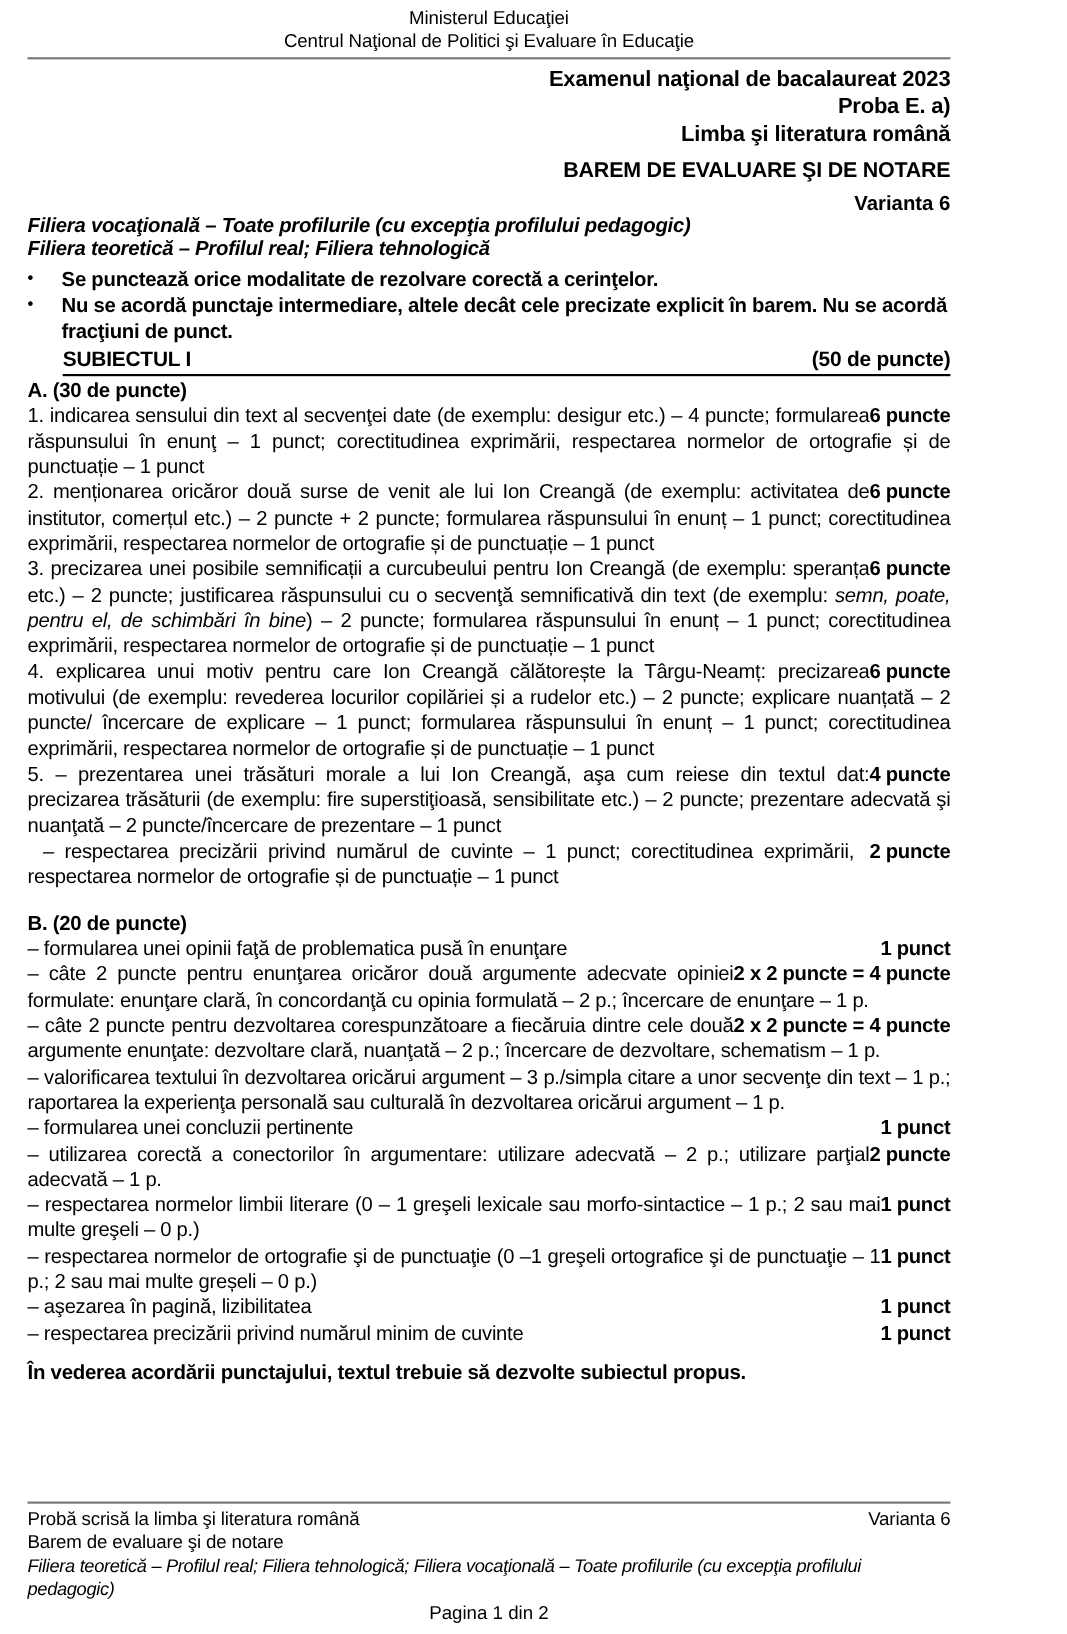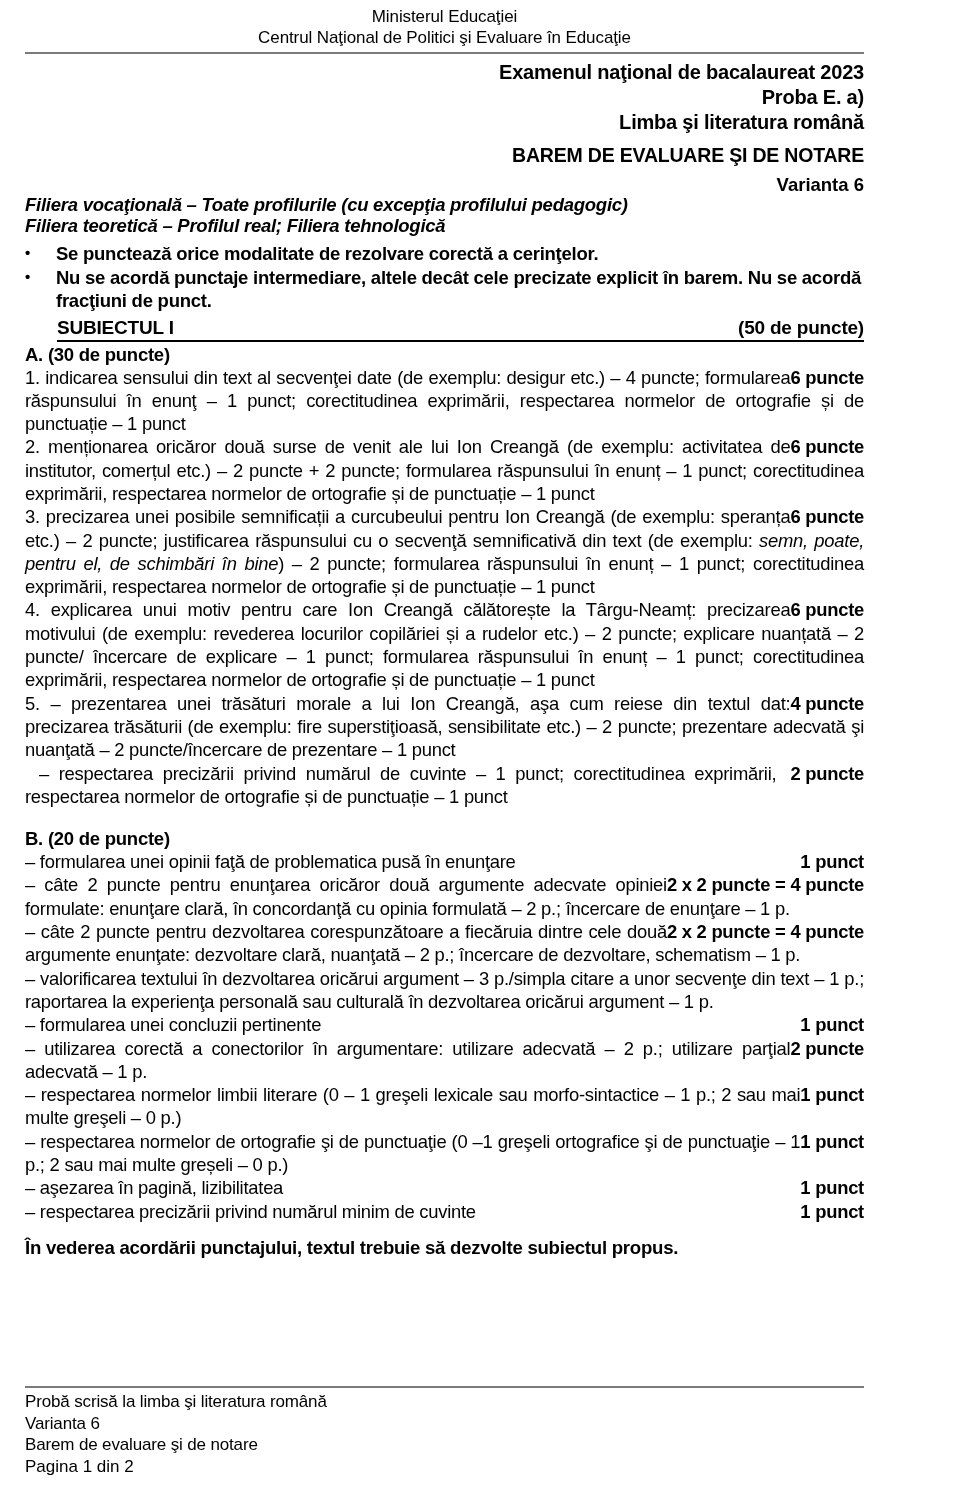--- a/index.html
+++ b/index.html
@@ -155,34 +155,33 @@
     border: 0;
     border-top: 2px solid #7a7a7a;
     margin: 0 0 3px 0;
   }
   .footer-row {
     display: flex;
     justify-content: space-between;
     font-size: 17px;
     line-height: 21.5px;
     letter-spacing: -0.15px;
-    flex-direction: column;
   }
   .footer-line {
     font-size: 17px;
     line-height: 21.5px;
     letter-spacing: -0.15px;
   }
   .footer-line.ital {
     font-style: italic;
     font-size: 16.6px;
     letter-spacing: -0.3px;
   }
   .footer-page {
-    text-align: left;
+    text-align: center;
     font-size: 17px;
     line-height: 21.5px;
   }
 </style>
 </head>
 <body>
 
 <div class="page">
 
   <div>
@@ -296,16 +295,17 @@
 
   <div class="closing">În vederea acordării punctajului, textul trebuie să dezvolte subiectul propus.</div>
 
   <div class="footer">
     <hr class="footer-rule">
     <div class="footer-row">
       <span>Probă scrisă la limba şi literatura română</span>
       <span>Varianta 6</span>
     </div>
     <div class="footer-line">Barem de evaluare şi de notare</div>
+    <div class="footer-line ital">Filiera teoretică – Profilul real; Filiera tehnologică; Filiera vocaţională – Toate profilurile (cu excepţia profilului pedagogic)</div>
     <div class="footer-page">Pagina 1 din 2</div>
   </div>
 
 </div>
 
 </body></html>

